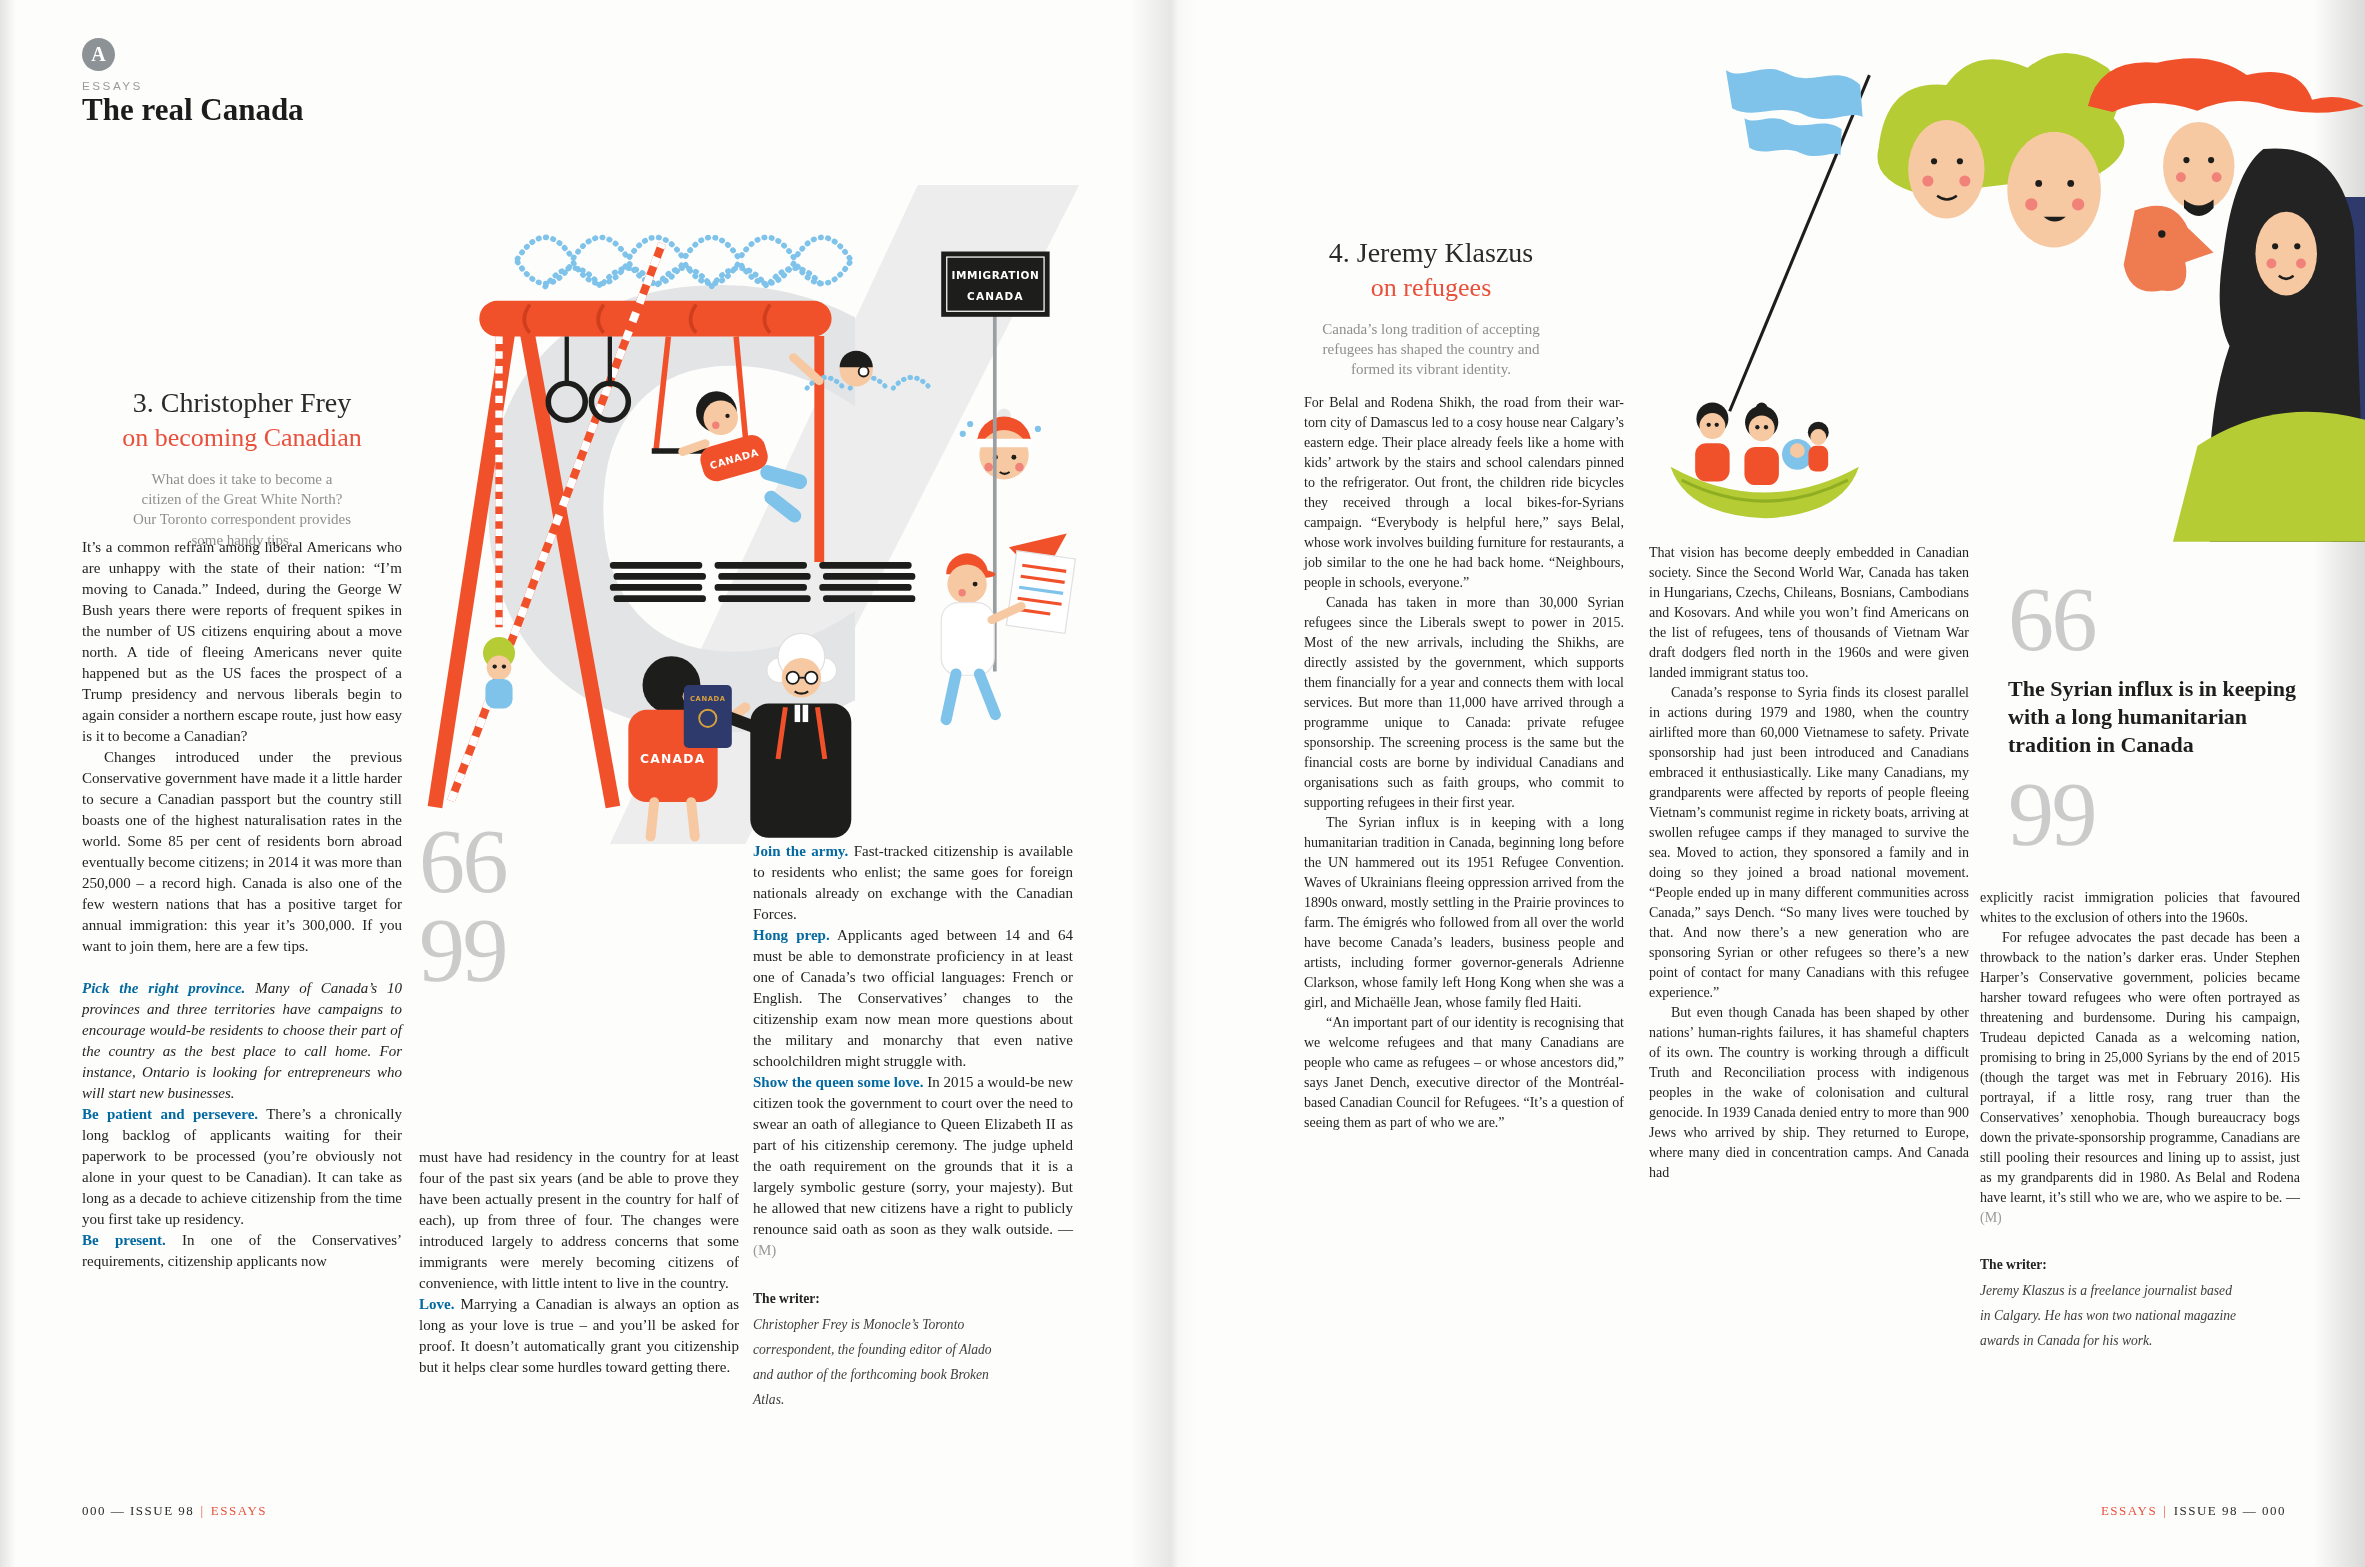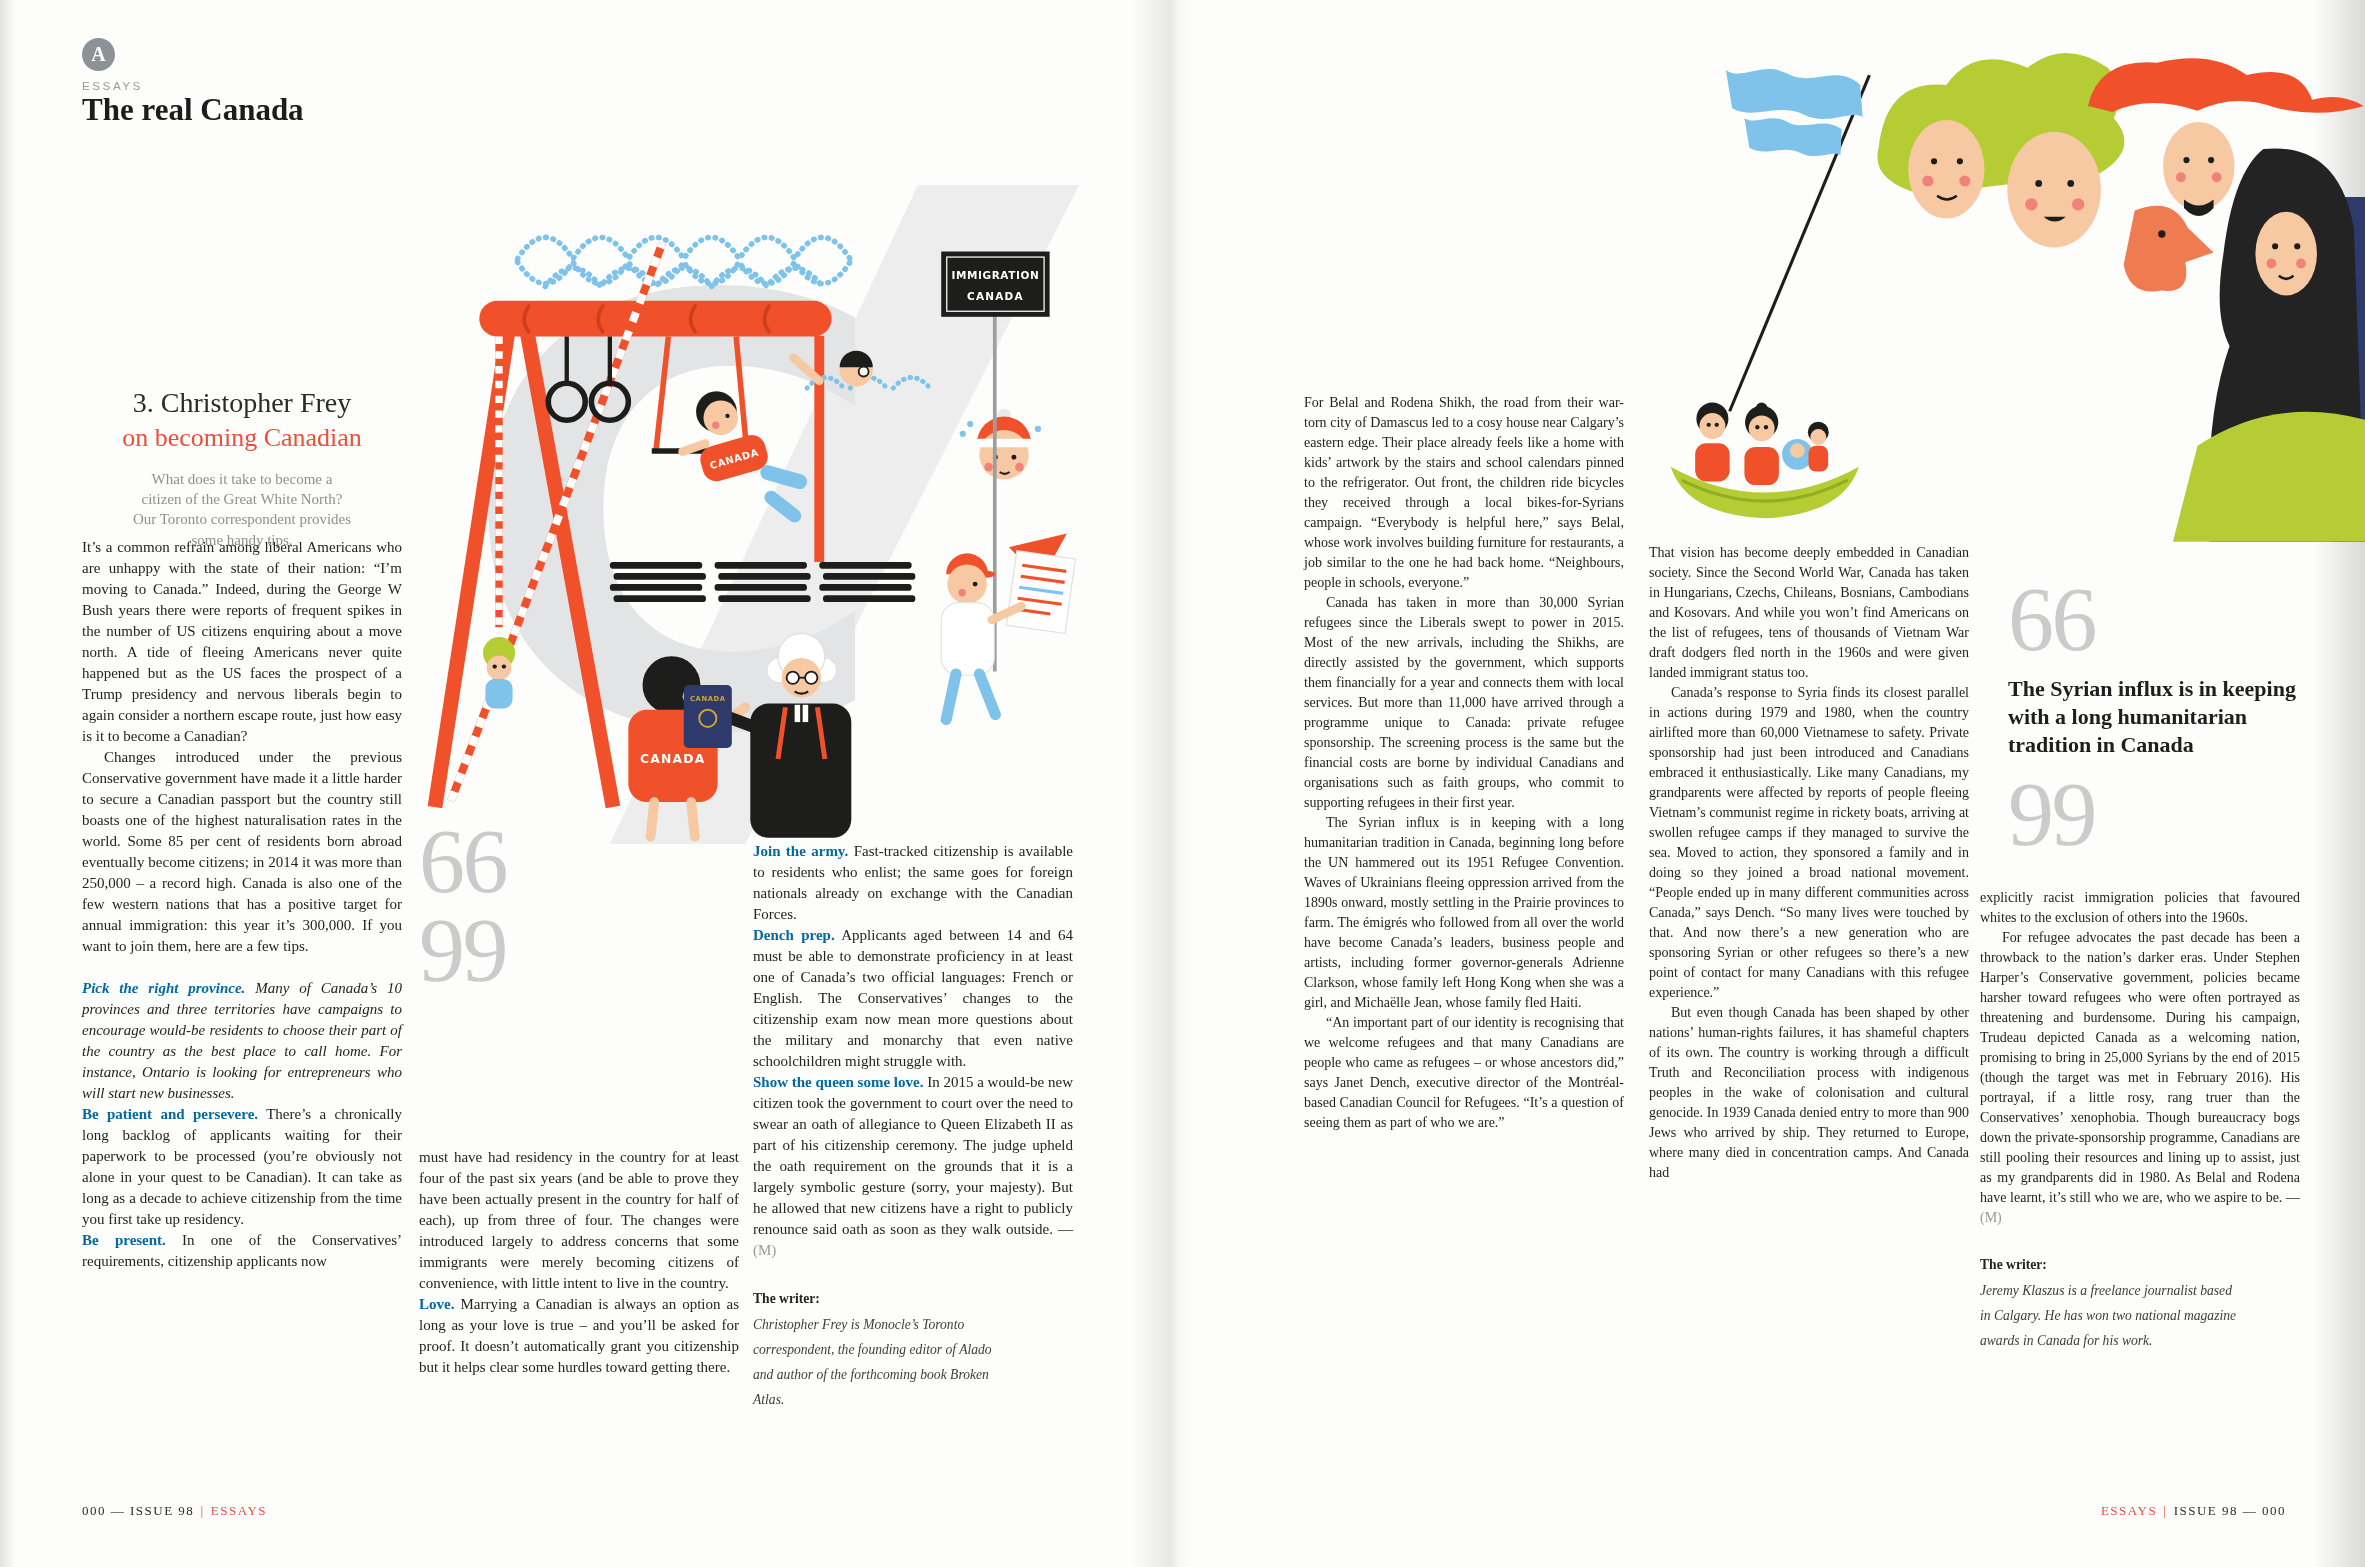--- a/index.html
+++ b/index.html
@@ -86,21 +86,21 @@
     <div class="mark close">99</div>
   </div>
 
   <div class="col lp" style="left:419px;top:1147px;width:320px;">
     <p>must have had residency in the country for at least four of the past six years (and be able to prove they have been actually present in the country for half of each), up from three of four. The changes were introduced largely to address concerns that some immigrants were merely becoming citizens of convenience, with little intent to live in the country.</p>
     <p><span class="lead">Love.</span> <span>Marrying a Canadian is always an option as long as your love is true – and you’ll be asked for proof. It doesn’t automatically grant you citizenship but it helps clear some hurdles toward getting there.</span></p>
   </div>
 
   <div class="col lp" style="left:753px;top:841px;width:320px;">
     <p><span class="lead">Join the army.</span> <span>Fast-tracked citizenship is available to residents who enlist; the same goes for foreign nationals already on exchange with the Canadian Forces.</span></p>
-    <p><span class="lead">Dench prep.</span> <span>Applicants aged between 14 and 64 must be able to demonstrate proficiency in at least one of Canada’s two official languages: French or English. The Conservatives’ changes to the citizenship exam now mean more questions about the military and monarchy that even native schoolchildren might struggle with.</span></p>
+    <p><span class="lead">Hong prep.</span> <span>Applicants aged between 14 and 64 must be able to demonstrate proficiency in at least one of Canada’s two official languages: French or English. The Conservatives’ changes to the citizenship exam now mean more questions about the military and monarchy that even native schoolchildren might struggle with.</span></p>
     <p><span class="lead">Show the queen some love.</span> <span>In 2015 a would-be new citizen took the government to court over the need to swear an oath of allegiance to Queen Elizabeth II as part of his citizenship ceremony. The judge upheld the oath requirement on the grounds that it is a largely symbolic gesture (sorry, your majesty). But he allowed that new citizens have a right to publicly renounce said oath as soon as they walk outside. —</span> <span class="endmark">(M)</span></p>
     <div class="writer">
       <p class="wl">The writer:</p>
       <p class="wb">Christopher Frey is Monocle’s Toronto correspondent, the founding editor of Alado and author of the forthcoming book Broken Atlas.</p>
     </div>
   </div>
 
   <svg class="illus" style="left:425px;top:185px;" width="690" height="659" viewBox="0 0 1120 1070">
     <polygon points="800,0 1062,0 520,1070 300,1070" fill="#ededee"></polygon>
     <text x="55" y="875" font-size="960" font-weight="bold" fill="#e3e4e6">C</text>
@@ -256,20 +256,25 @@
       <line x1="920" y1="706" x2="968" y2="684" stroke="#f7c9a2" stroke-width="14" stroke-linecap="round"></line>
       <line x1="862" y1="794" x2="846" y2="868" stroke="#7fc3ea" stroke-width="18" stroke-linecap="round"></line>
       <line x1="900" y1="794" x2="926" y2="860" stroke="#7fc3ea" stroke-width="18" stroke-linecap="round"></line>
     </g>
   </svg>
 
   <div class="footer f-left">
     <span>000 — ISSUE 98</span><span class="div">|</span><span class="sec">ESSAYS</span>
   </div>
 
+  <div class="sechead" style="left:1271px;top:237px;width:320px;">
+    <p class="t1">4. Jeremy Klaszus</p>
+    <p class="t2">on refugees</p>
+    <p class="deck">Canada’s long tradition of accepting refugees has shaped the country and formed its vibrant identity.</p>
+  </div>
 
   <div class="col rp" style="left:1304px;top:393px;width:320px;">
     <p>For Belal and Rodena Shikh, the road from their war-torn city of Damascus led to a cosy house near Calgary’s eastern edge. Their place already feels like a home with kids’ artwork by the stairs and school calendars pinned to the refrigerator. Out front, the children ride bicycles they received through a local bikes-for-Syrians campaign. “Everybody is helpful here,” says Belal, whose work involves building furniture for restaurants, a job similar to the one he had back home. “Neighbours, people in schools, everyone.”</p>
     <p class="ind">Canada has taken in more than 30,000 Syrian refugees since the Liberals swept to power in 2015. Most of the new arrivals, including the Shikhs, are directly assisted by the government, which supports them financially for a year and connects them with local services. But more than 11,000 have arrived through a programme unique to Canada: private refugee sponsorship. The screening process is the same but the financial costs are borne by individual Canadians and organisations such as faith groups, who commit to supporting refugees in their first year.</p>
     <p class="ind">The Syrian influx is in keeping with a long humanitarian tradition in Canada, beginning long before the UN hammered out its 1951 Refugee Convention. Waves of Ukrainians fleeing oppression arrived from the 1890s onward, mostly settling in the Prairie provinces to farm. The émigrés who followed from all over the world have become Canada’s leaders, business people and artists, including former governor-generals Adrienne Clarkson, whose family left Hong Kong when she was a girl, and Michaëlle Jean, whose family fled Haiti.</p>
     <p class="ind">“An important part of our identity is recognising that we welcome refugees and that many Canadians are people who came as refugees – or whose ancestors did,” says Janet Dench, executive director of the Montréal-based Canadian Council for Refugees. “It’s a question of seeing them as part of who we are.”</p>
   </div>
 
   <div class="col rp" style="left:1649px;top:543px;width:320px;">
     <p>That vision has become deeply embedded in Canadian society. Since the Second World War, Canada has taken in Hungarians, Czechs, Chileans, Bosnians, Cambodians and Kosovars. And while you won’t find Americans on the list of refugees, tens of thousands of Vietnam War draft dodgers fled north in the 1960s and were given landed immigrant status too.</p>

